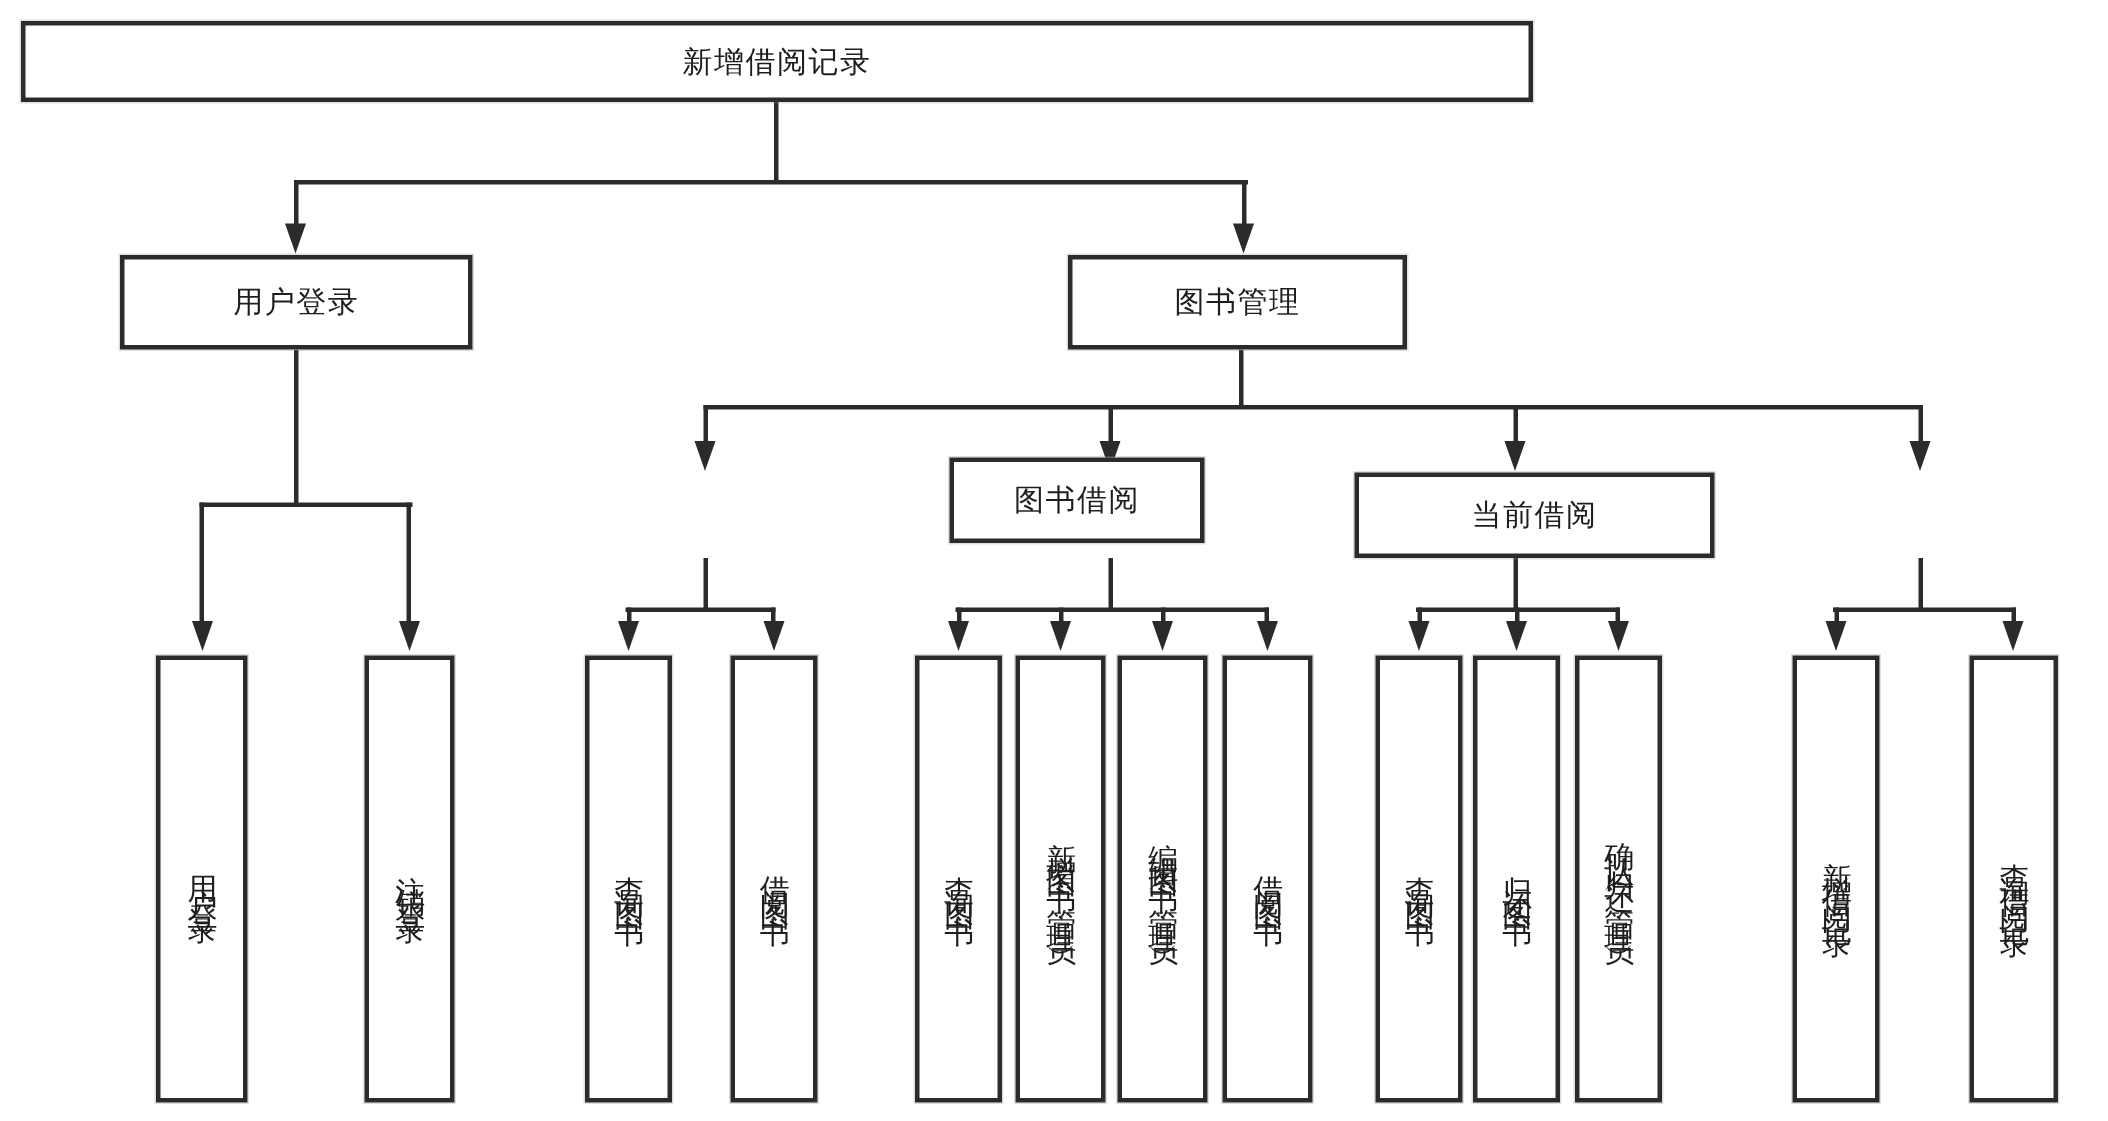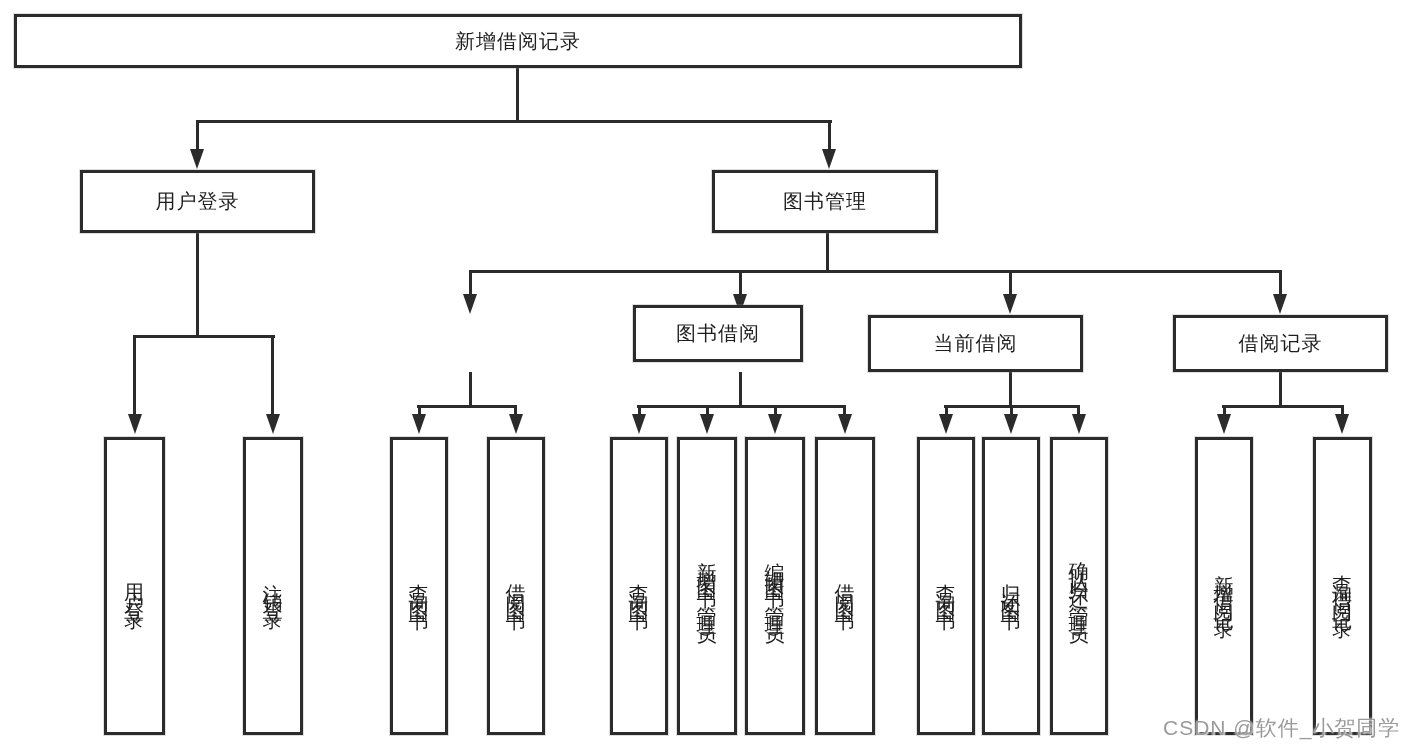--- a/index.html
+++ b/index.html
@@ -149,25 +149,22 @@
   <div class="box" style="left:80px;top:170px;width:235px;height:63px">
     <span class="hlbl">用户登录</span>
   </div>
   <div class="box" style="left:712px;top:170px;width:226px;height:63px">
     <span class="hlbl">图书管理</span>
   </div>
 
   <div class="box" style="left:633px;top:305px;width:170px;height:57px">
     <span class="hlbl">图书借阅</span>
   </div>
-  <div class="box" style="left:868px;top:315px;width:215px;height:57px">
+  <div class="box" style="left:903px;top:315px;width:240px;height:57px">
     <span class="hlbl">当前借阅</span>
-  </div>
-  <div class="box" style="left:1173px;top:315px;width:215px;height:57px">
-    <span class="hlbl">借阅记录</span>
   </div>
 
   <div class="box vbox" style="left:104px;width:61px">
     <span class="vlbl">用户登录</span>
   </div>
   <div class="box vbox" style="left:243px;width:60px">
     <span class="vlbl">注销登录</span>
   </div>
 
   <div class="box vbox" style="left:390px;width:58px">
@@ -200,15 +197,14 @@
     <span class="vlbl">确认归还（管理员）</span>
   </div>
 
   <div class="box vbox" style="left:1195px;width:58px">
     <span class="vlbl">新增借阅记录</span>
   </div>
   <div class="box vbox" style="left:1313px;width:59px">
     <span class="vlbl">查询借阅记录</span>
   </div>
 
-  <div class="wm">CSDN @软件_小贺同学</div>
 
 </div>
 
 </body></html>

